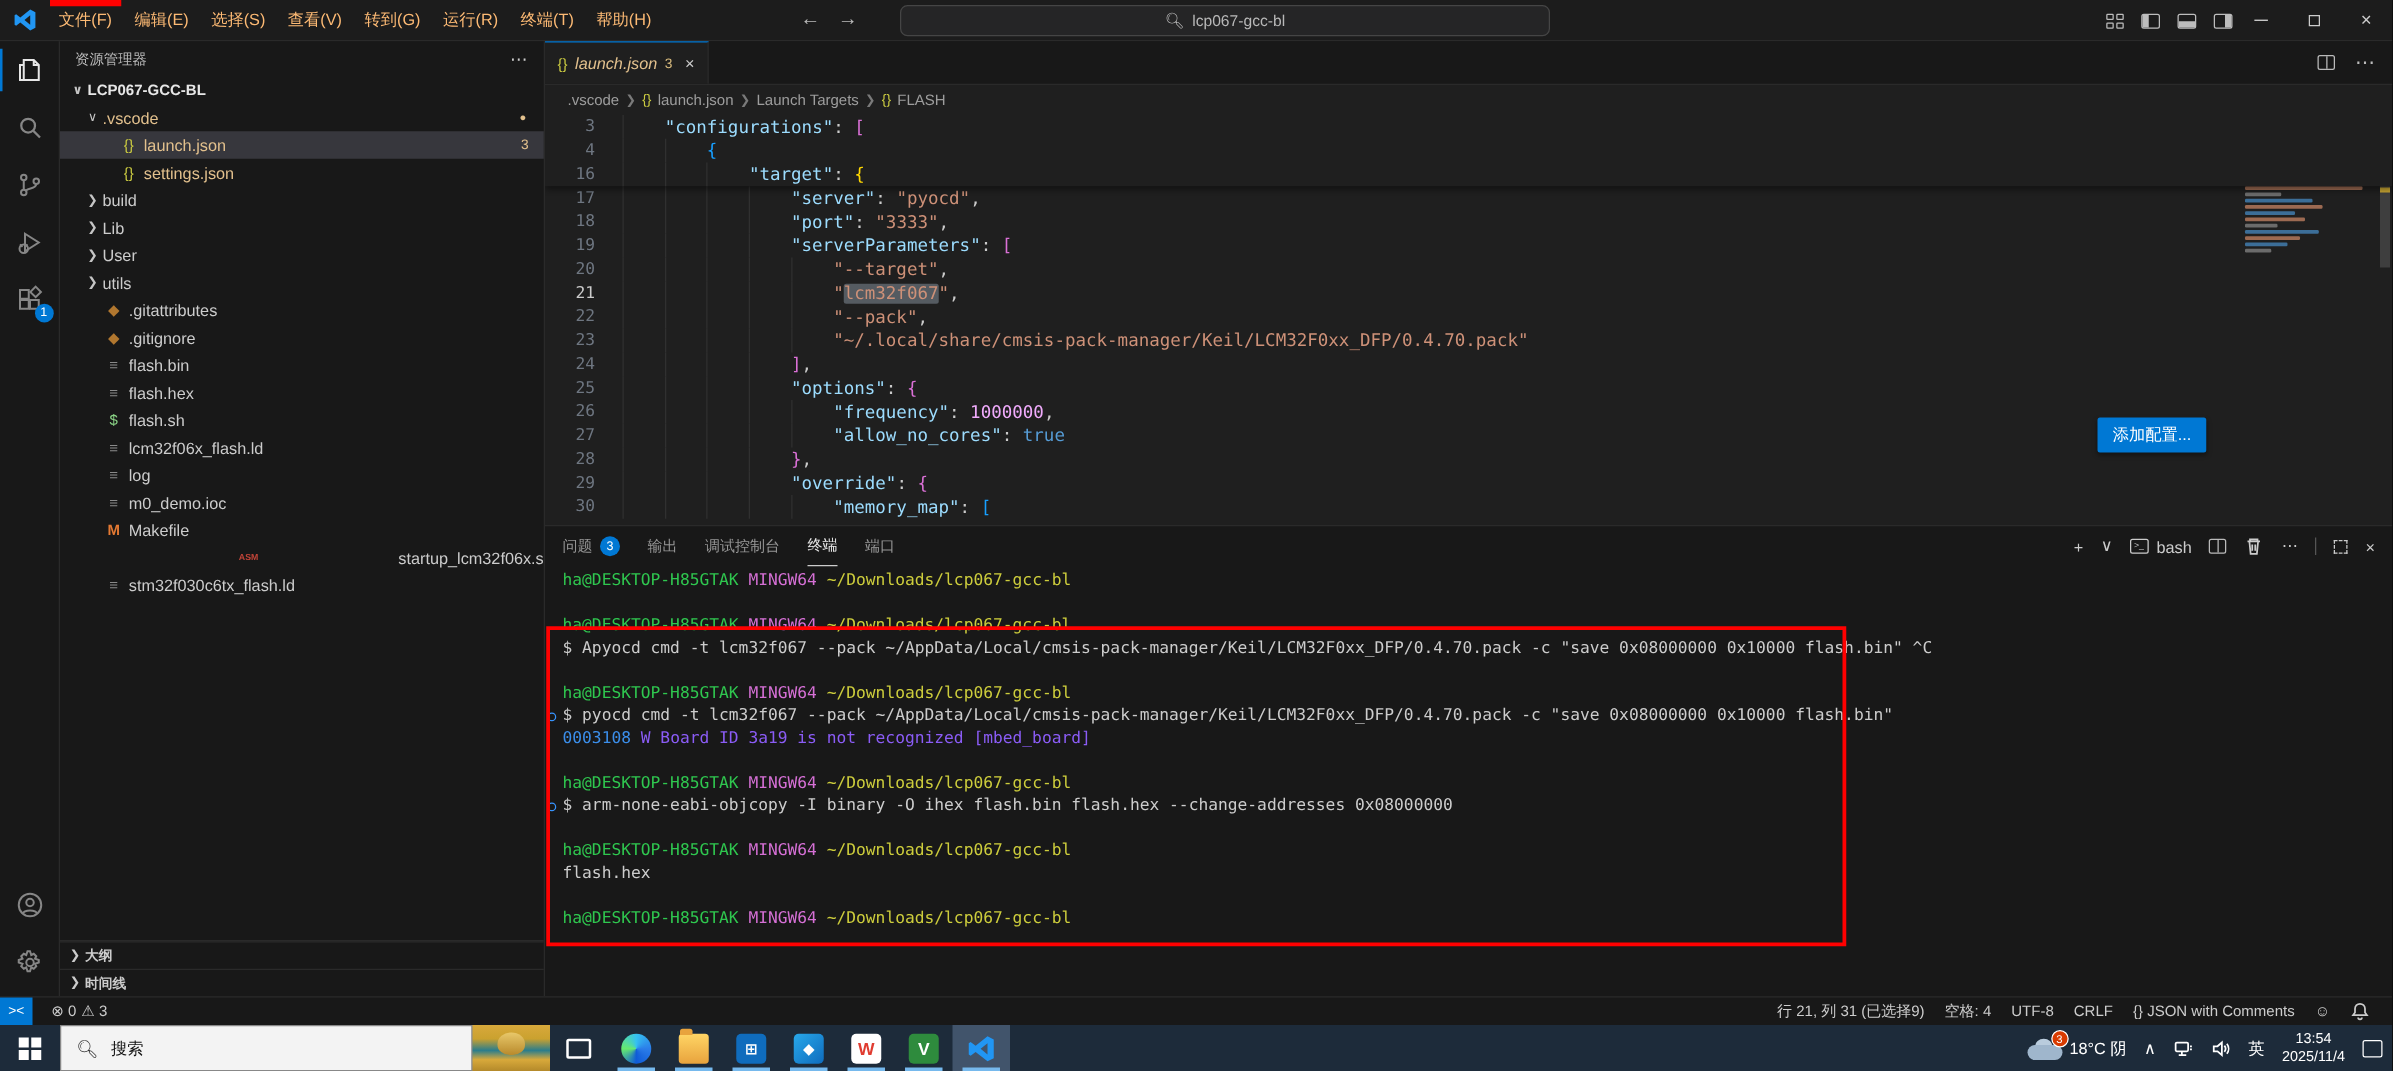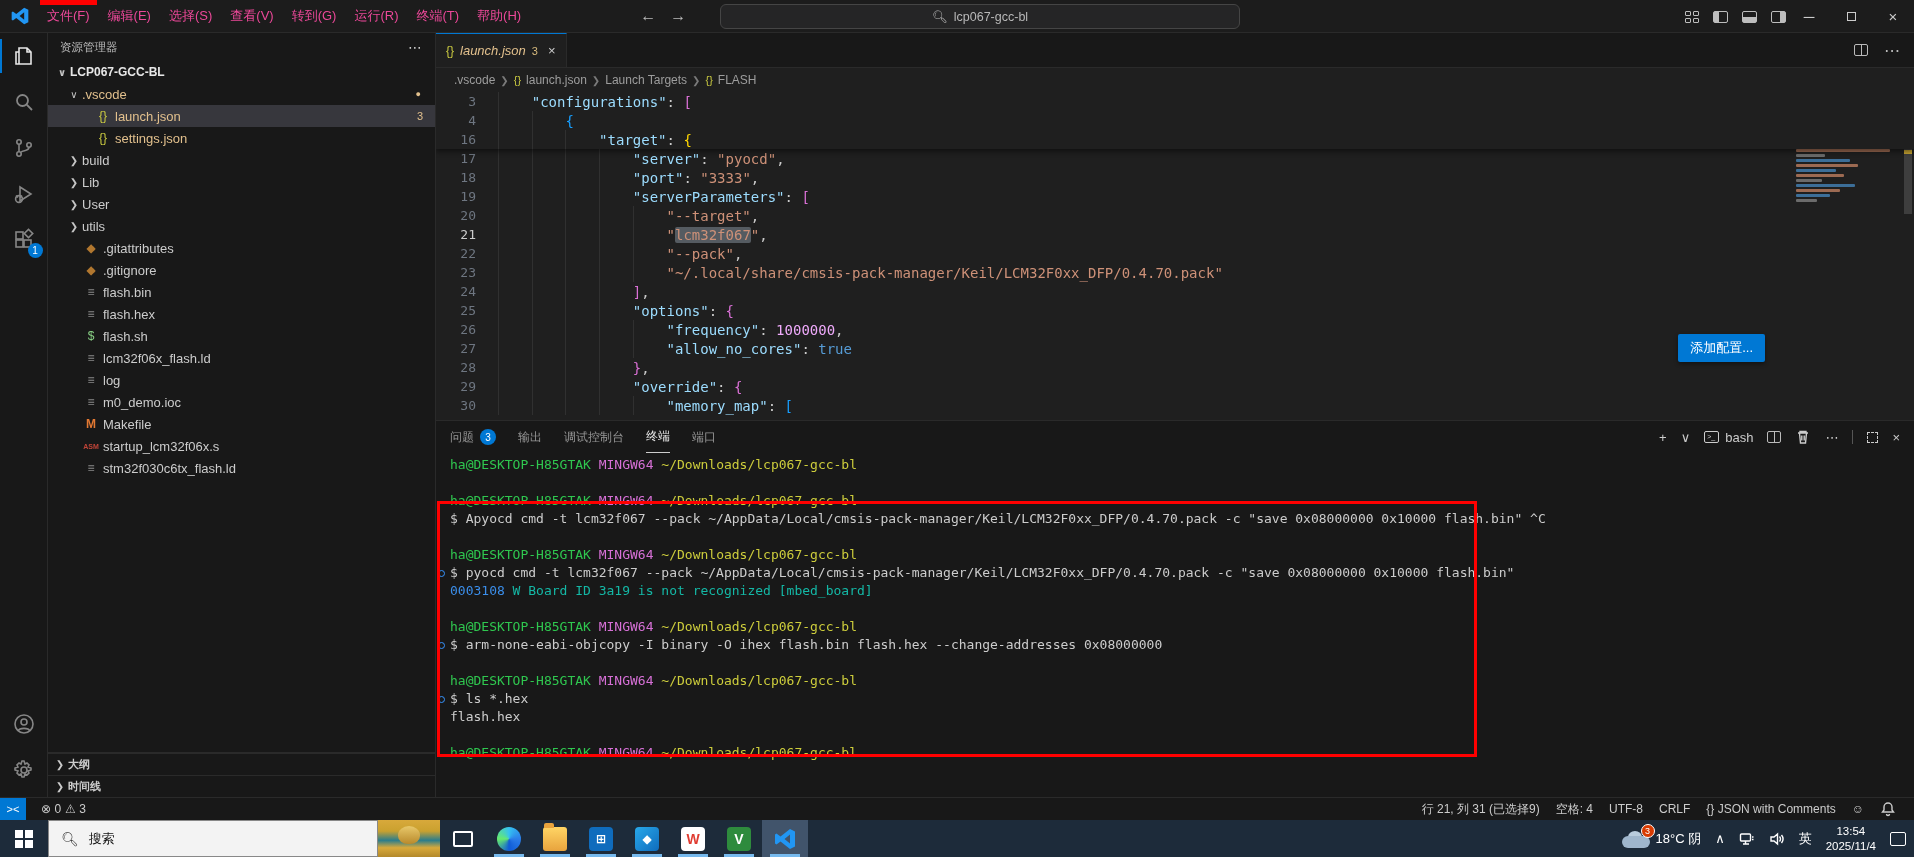--- a/index.html
+++ b/index.html
@@ -3,21 +3,21 @@
 <meta charset="utf-8">
 <style>
   * { margin:0; padding:0; box-sizing:border-box; }
   html,body { background:#000; }
   body { font-family:"Liberation Sans","DejaVu Sans",sans-serif; }
   #app { position:relative; width:1914px; height:857px; background:#1f1f1f; overflow:hidden; color:#ccc; }
 
   
   #titlebar { position:absolute; left:0; top:0; width:100%; height:33px; background:#1c1c1c; display:flex; align-items:center; border-bottom:1px solid #2a2a2a; }
   .vslogo { width:20px; height:20px; margin:0 8px 0 10px; }
-  .menu-item { padding:0 9px; font-size:13px; color:#ec4899; height:100%; display:flex; align-items:center; cursor:default; }
+  .menu-item { padding:0 9px; font-size:13px; color:#fdba74; height:100%; display:flex; align-items:center; cursor:default; }
   #nav-arrows { display:flex; gap:14px; margin-left:110px; color:#bbb; font-size:16px; }
   #cmd-center { position:absolute; left:720px; top:4px; width:520px; height:25px; background:#252526; border:1px solid #454545; border-radius:6px; display:flex; align-items:center; justify-content:center; gap:6px; color:#b8b8b8; font-size:12.5px; }
   #layout-btns { position:absolute; right:128px; top:0; height:33px; display:flex; align-items:center; gap:14px; }
   .lay-ic { width:15px; height:12px; border:1px solid #bdbdbd; border-radius:2px; position:relative; }
   .lay-ic.left::before  { content:""; position:absolute; left:0; top:0; width:5px; height:100%; background:#bdbdbd; }
   .lay-ic.bot::before   { content:""; position:absolute; left:0; bottom:0; width:100%; height:5px; background:#bdbdbd; }
   .lay-ic.right::before { content:""; position:absolute; right:0; top:0; width:5px; height:100%; background:#bdbdbd; }
   .lay-ic.grid { border:none; display:grid; grid-template-columns:6px 6px; grid-gap:2px; width:auto; height:auto; }
   .lay-ic.grid i { width:6px; height:5px; border:1px solid #bdbdbd; border-radius:1px; }
   #win-btns { position:absolute; right:0; top:0; height:33px; display:flex; }
@@ -89,21 +89,21 @@
   .ptab { display:flex; align-items:center; gap:6px; height:100%; cursor:pointer; }
   .ptab.active { color:#e7e7e7; border-bottom:1px solid #ccc; }
   .pbadge { background:#0078d4; color:#fff; border-radius:9px; min-width:16px; height:16px; font-size:10px; display:flex; align-items:center; justify-content:center; }
   #panel-toolbar { position:absolute; right:14px; top:0; height:32px; display:flex; align-items:center; gap:14px; color:#ccc; font-size:13px; }
   .bash-chip { display:flex; align-items:center; gap:6px; }
   .term-ic { width:15px; height:12px; border:1px solid #ccc; border-radius:2px; font-size:7px; line-height:10px; padding-left:2px; color:#ccc; }
   .tool-sep { width:1px; height:14px; background:#555; }
   .max-ic { width:11px; height:11px; border:1px dashed #ccc; }
   #terminal { position:relative; height:345px; overflow:hidden; font-family:"DejaVu Sans Mono","Liberation Mono",monospace; font-size:13px; padding:4px 0 0 14px; }
   .trow { height:18px; white-space:pre; position:relative; }
-  .tg{color:#2fc74f}.tm{color:#d670d6}.ty{color:#cdcd3c}.tw{color:#cccccc}.tb{color:#3b8eea}.twn{color:#14b8a6}
+  .tg{color:#2fc74f}.tm{color:#d670d6}.ty{color:#cdcd3c}.tw{color:#cccccc}.tb{color:#3b8eea}.twn{color:#8b5cf6}
   .tdot { position:absolute; left:-12px; top:5px; width:7px; height:7px; border-radius:50%; border:1px solid #3794ff; }
 
   
   #anno-box { position:absolute; left:437px; top:501px; width:1040px; height:256px; border:3px solid #f00; z-index:9; pointer-events:none; }
   #anno-top { position:absolute; left:40px; top:0; width:57px; height:5px; background:#f00; z-index:9; pointer-events:none; }
 
   
   #statusbar { position:absolute; left:0; top:797px; width:100%; height:23px; background:#181818; border-top:1px solid #2a2a2a; display:flex; align-items:center; font-size:12px; color:#ccc; }
   #remote-btn { width:26px; height:23px; background:#0078d4; color:#fff; display:flex; align-items:center; justify-content:center; font-size:11px; margin-right:8px; }
   .sb-item { display:flex; align-items:center; gap:4px; padding:0 7px; height:100%; }
@@ -321,21 +321,21 @@
         <div class="tree-row" style="padding-left: 18px;">
           <span class="chev"></span>
           <span class="ficon" style="color: rgb(138, 138, 138);">≡</span>
           <span class="lbl">m0_demo.ioc</span>
         </div>
         <div class="tree-row" style="padding-left: 18px;">
           <span class="chev"></span>
           <span class="ficon" style="color: rgb(227, 121, 51); font-weight: bold;">M</span>
           <span class="lbl">Makefile</span>
         </div>
-        <div class="tree-row" style="padding-left: 18px;">
+        <div class="tree-row" style="padding-left: 18px; justify-content: space-between;">
           <span class="chev"></span>
           <span class="ficon" style="color: rgb(193, 68, 56); font-size: 7px; font-weight: bold;">ASM</span>
           <span class="lbl">startup_lcm32f06x.s</span>
         </div>
         <div class="tree-row" style="padding-left: 18px;">
           <span class="chev"></span>
           <span class="ficon" style="color: rgb(138, 138, 138);">≡</span>
           <span class="lbl">stm32f030c6tx_flash.ld</span>
         </div>
       </div>
@@ -471,21 +471,20 @@
         <div class="trow"><span class="tw">$ Apyocd cmd -t lcm32f067 --pack ~/AppData/Local/cmsis-pack-manager/Keil/LCM32F0xx_DFP/0.4.70.pack -c "save 0x08000000 0x10000 flash.bin" ^C</span></div>
         <div class="trow"></div>
         <div class="trow"><span class="tg">ha@DESKTOP-H85GTAK</span><span class="tw"> </span><span class="tm">MINGW64</span><span class="tw"> </span><span class="ty">~/Downloads/lcp067-gcc-bl</span></div>
         <div class="trow"><span class="tdot"></span><span class="tw">$ pyocd cmd -t lcm32f067 --pack ~/AppData/Local/cmsis-pack-manager/Keil/LCM32F0xx_DFP/0.4.70.pack -c "save 0x08000000 0x10000 flash.bin"</span></div>
         <div class="trow"><span class="tb">0003108</span><span class="twn"> W Board ID 3a19 is not recognized [mbed_board]</span></div>
         <div class="trow"></div>
         <div class="trow"><span class="tg">ha@DESKTOP-H85GTAK</span><span class="tw"> </span><span class="tm">MINGW64</span><span class="tw"> </span><span class="ty">~/Downloads/lcp067-gcc-bl</span></div>
         <div class="trow"><span class="tdot"></span><span class="tw">$ arm-none-eabi-objcopy -I binary -O ihex flash.bin flash.hex --change-addresses 0x08000000</span></div>
         <div class="trow"></div>
         <div class="trow"><span class="tg">ha@DESKTOP-H85GTAK</span><span class="tw"> </span><span class="tm">MINGW64</span><span class="tw"> </span><span class="ty">~/Downloads/lcp067-gcc-bl</span></div>
-        <div class="trow"><span class="tdot"></span><span class="tw">$ ls *.hex</span></div>
         <div class="trow"><span class="tw">flash.hex</span></div>
         <div class="trow"></div>
         <div class="trow"><span class="tg">ha@DESKTOP-H85GTAK</span><span class="tw"> </span><span class="tm">MINGW64</span><span class="tw"> </span><span class="ty">~/Downloads/lcp067-gcc-bl</span></div>
       </div>
   </div>
 
   <div id="anno-box"></div>
   <div id="anno-top"></div>
 
   <div id="statusbar">

